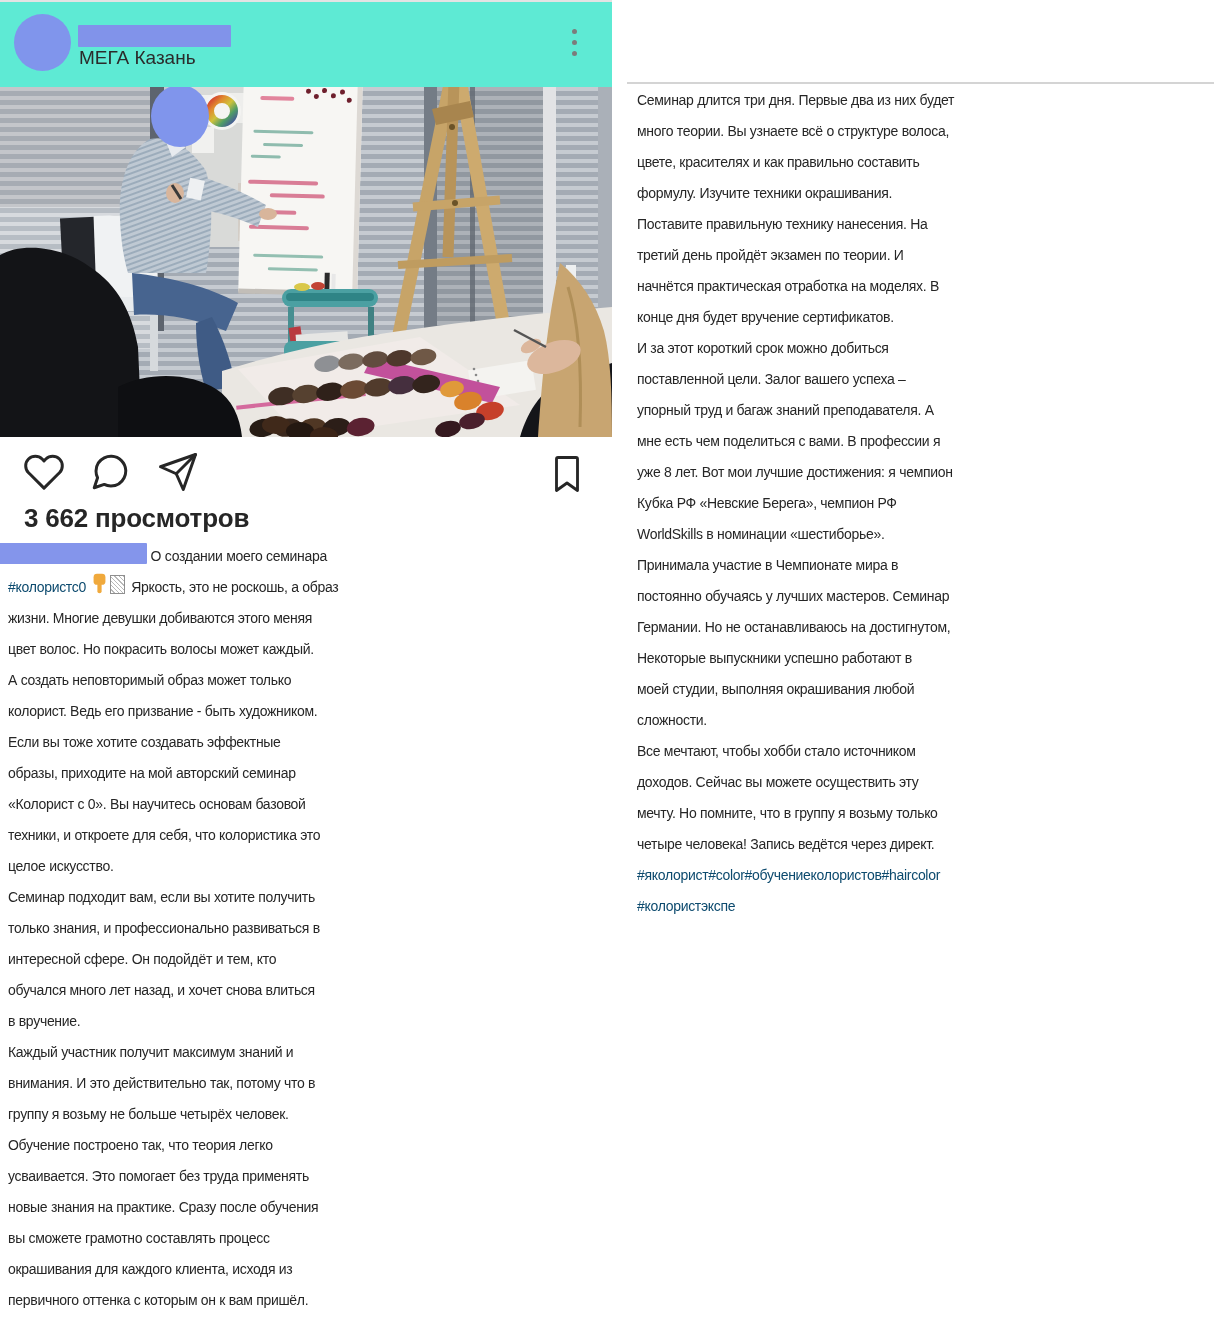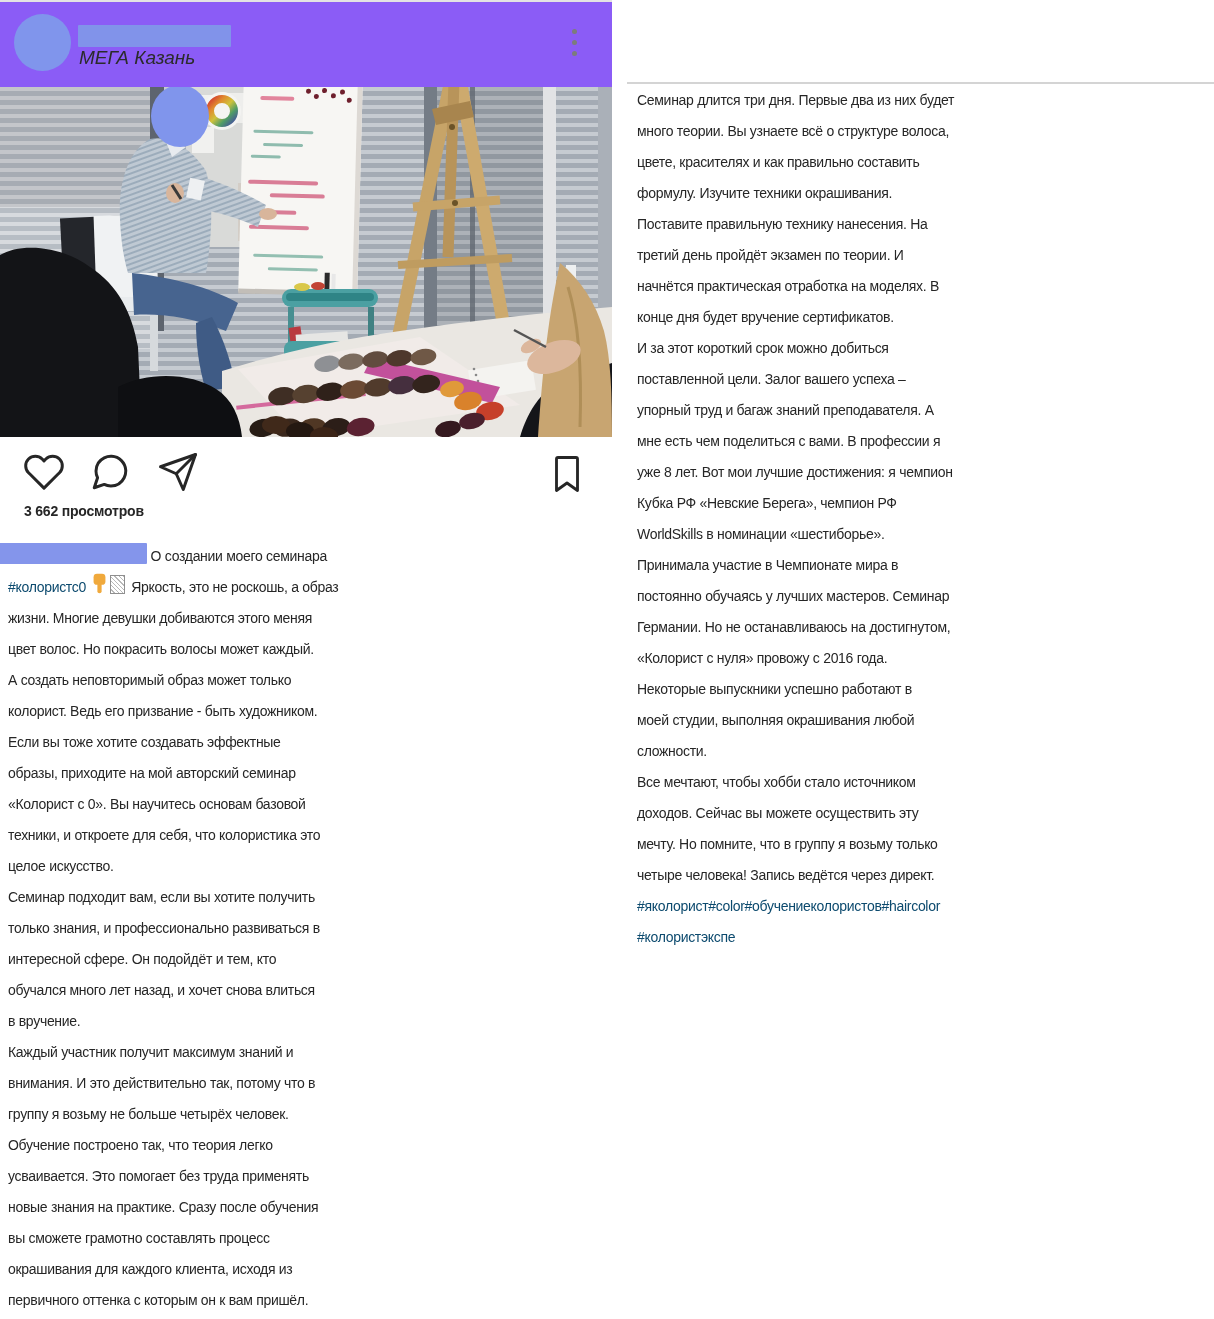--- a/index.html
+++ b/index.html
@@ -1,32 +1,32 @@
 <!DOCTYPE html>
 <html><head>
 <meta charset="utf-8">
 <style>
   html,body{margin:0;padding:0;}
   #screen{position:relative;width:1214px;height:1319px;background:#ffffff;overflow:hidden;
           font-family:"Liberation Sans","DejaVu Sans",sans-serif;color:#262626;}
   .topline{position:absolute;left:0;top:0;width:612px;height:2px;background:#e3e3e3;}
   
-  .hdr{position:absolute;left:0;top:2px;width:612px;height:85px;background:#8b5cf6;font-style:italic;}
+  .hdr{position:absolute;left:0;top:2px;width:612px;height:85px;background:#5eead4;}
   .avatar{position:absolute;left:14px;top:12px;width:57px;height:57px;border-radius:50%;background:#8095ec;}
   .ublur{position:absolute;left:78px;top:23px;width:153px;height:22px;background:#8193ea;border-radius:1px;}
   .loc{position:absolute;left:79px;top:45px;font-size:19px;color:#2b2b2b;}
   .menu{position:absolute;left:564px;top:27px;width:20px;height:36px;cursor:pointer;}
   .menu i{display:block;width:5px;height:5px;border-radius:50%;background:#7c7c7c;margin:0 auto 6px auto;}
   
   .photo{position:absolute;left:0;top:87px;width:612px;height:350px;overflow:hidden;background:#9aa1ab;}
   
   .actions{position:absolute;left:0;top:437px;width:612px;height:64px;}
   .aicon{position:absolute;top:14px;}
   .aicon svg{display:block;}
-  .views{position:absolute;left:24px;top:503px;font-size:14px;font-weight:700;letter-spacing:-0.2px;}
+  .views{position:absolute;left:24px;top:503px;font-size:26px;font-weight:700;letter-spacing:-0.2px;}
   
   .cap{position:absolute;font-size:14px;letter-spacing:-0.3px;}
   .cap-line{height:31px;line-height:31px;white-space:nowrap;}
   #caption-left{left:8px;top:541px;width:585px;}
   .rightcol{position:absolute;left:627px;top:82px;width:587px;border-top:2px solid #d4d4d4;}
   #caption-right{position:relative;left:10px;top:1px;width:575px;}
   .cap-link{color:#0c4a6e;}
   .blur-chip{display:inline-block;width:148px;height:21px;background:#8495eb;border-radius:1px;
              vertical-align:-3px;margin-left:-9px;}
   .cap-emoji{display:inline-block;vertical-align:-3px;margin:0 1px;}
@@ -274,21 +274,20 @@
         <div class="cap-line"><span>И за этот короткий срок можно добиться</span></div>
         <div class="cap-line"><span>поставленной цели. Залог вашего успеха –</span></div>
         <div class="cap-line"><span>упорный труд и багаж знаний преподавателя. А</span></div>
         <div class="cap-line"><span>мне есть чем поделиться с вами. В профессии я</span></div>
         <div class="cap-line"><span>уже 8 лет. Вот мои лучшие достижения: я чемпион</span></div>
         <div class="cap-line"><span>Кубка РФ «Невские Берега», чемпион РФ</span></div>
         <div class="cap-line"><span>WorldSkills в номинации «шестиборье».</span></div>
         <div class="cap-line"><span>Принимала участие в Чемпионате мира в</span></div>
         <div class="cap-line"><span>постоянно обучаясь у лучших мастеров. Семинар</span></div>
         <div class="cap-line"><span>Германии. Но не останавливаюсь на достигнутом,</span></div>
-        <div class="cap-line"><span>«Колорист с нуля» провожу с 2016 года.</span></div>
         <div class="cap-line"><span>Некоторые выпускники успешно работают в</span></div>
         <div class="cap-line"><span>моей студии, выполняя окрашивания любой</span></div>
         <div class="cap-line"><span>сложности.</span></div>
         <div class="cap-line"><span>Все мечтают, чтобы хобби стало источником</span></div>
         <div class="cap-line"><span>доходов. Сейчас вы можете осуществить эту</span></div>
         <div class="cap-line"><span>мечту. Но помните, что в группу я возьму только</span></div>
         <div class="cap-line"><span>четыре человека! Запись ведётся через директ.</span></div>
         <div class="cap-line"><span class="cap-link">#яколорист#color#обучениеколористов#haircolor</span></div>
         <div class="cap-line"><span class="cap-link">#колористэкспе</span></div>
       </div>

